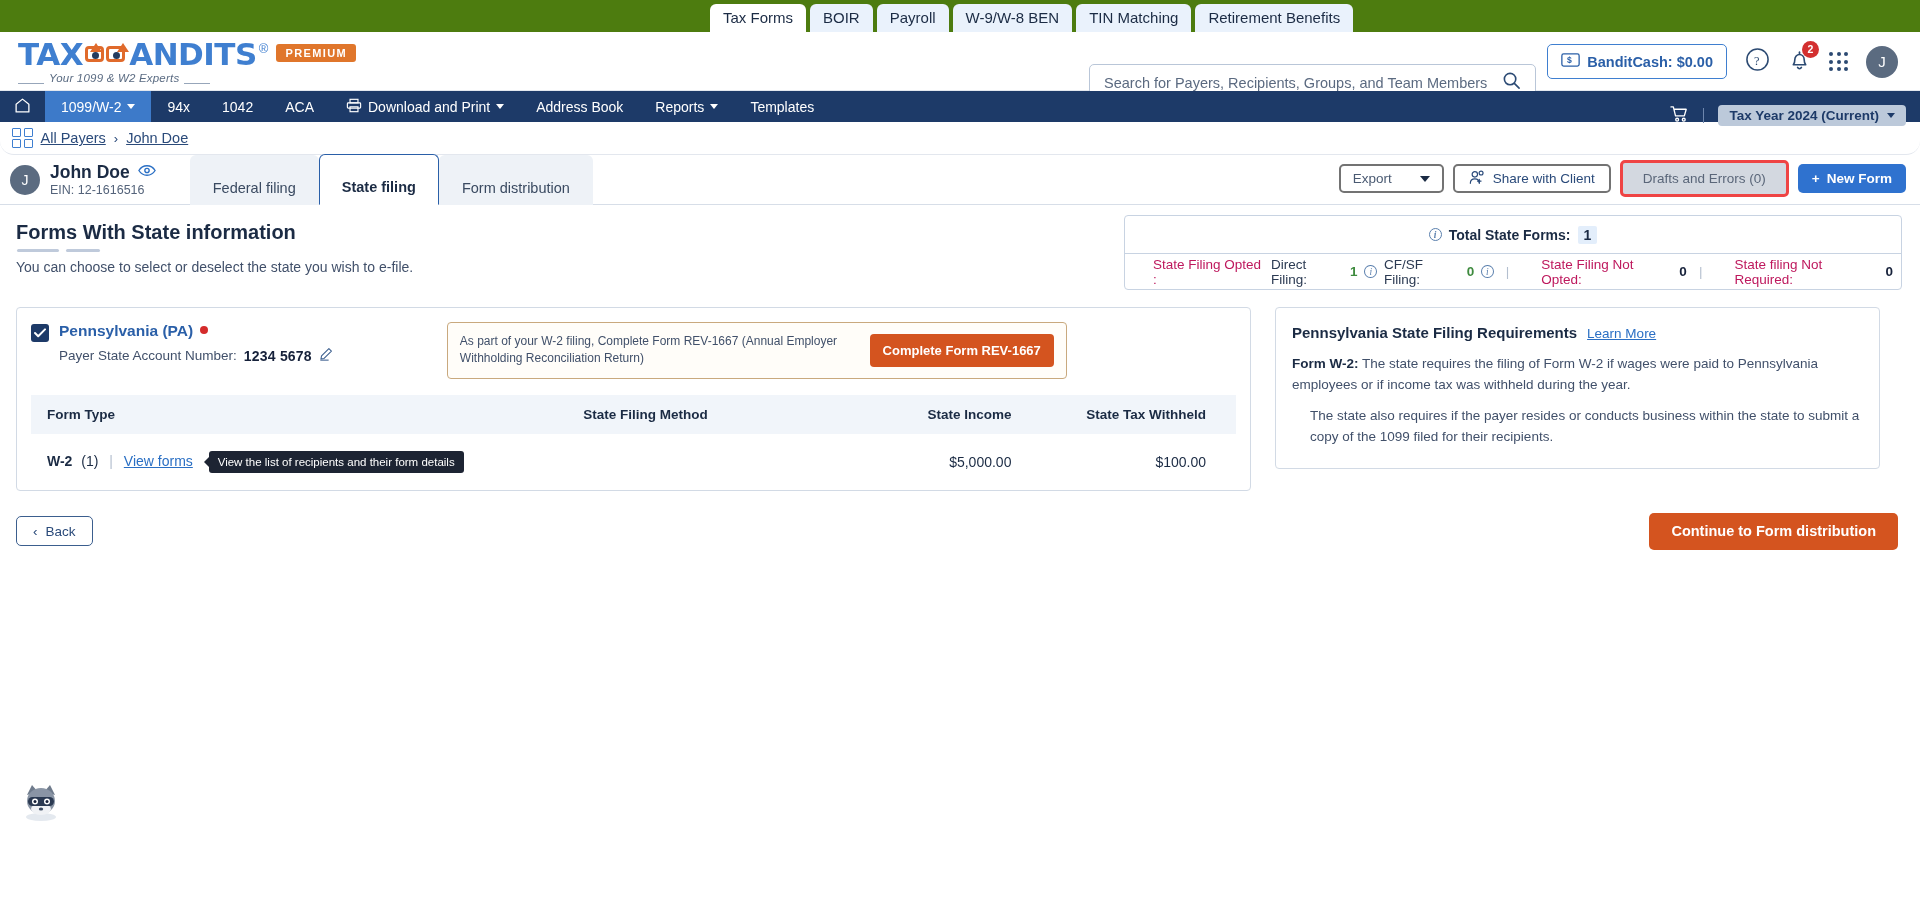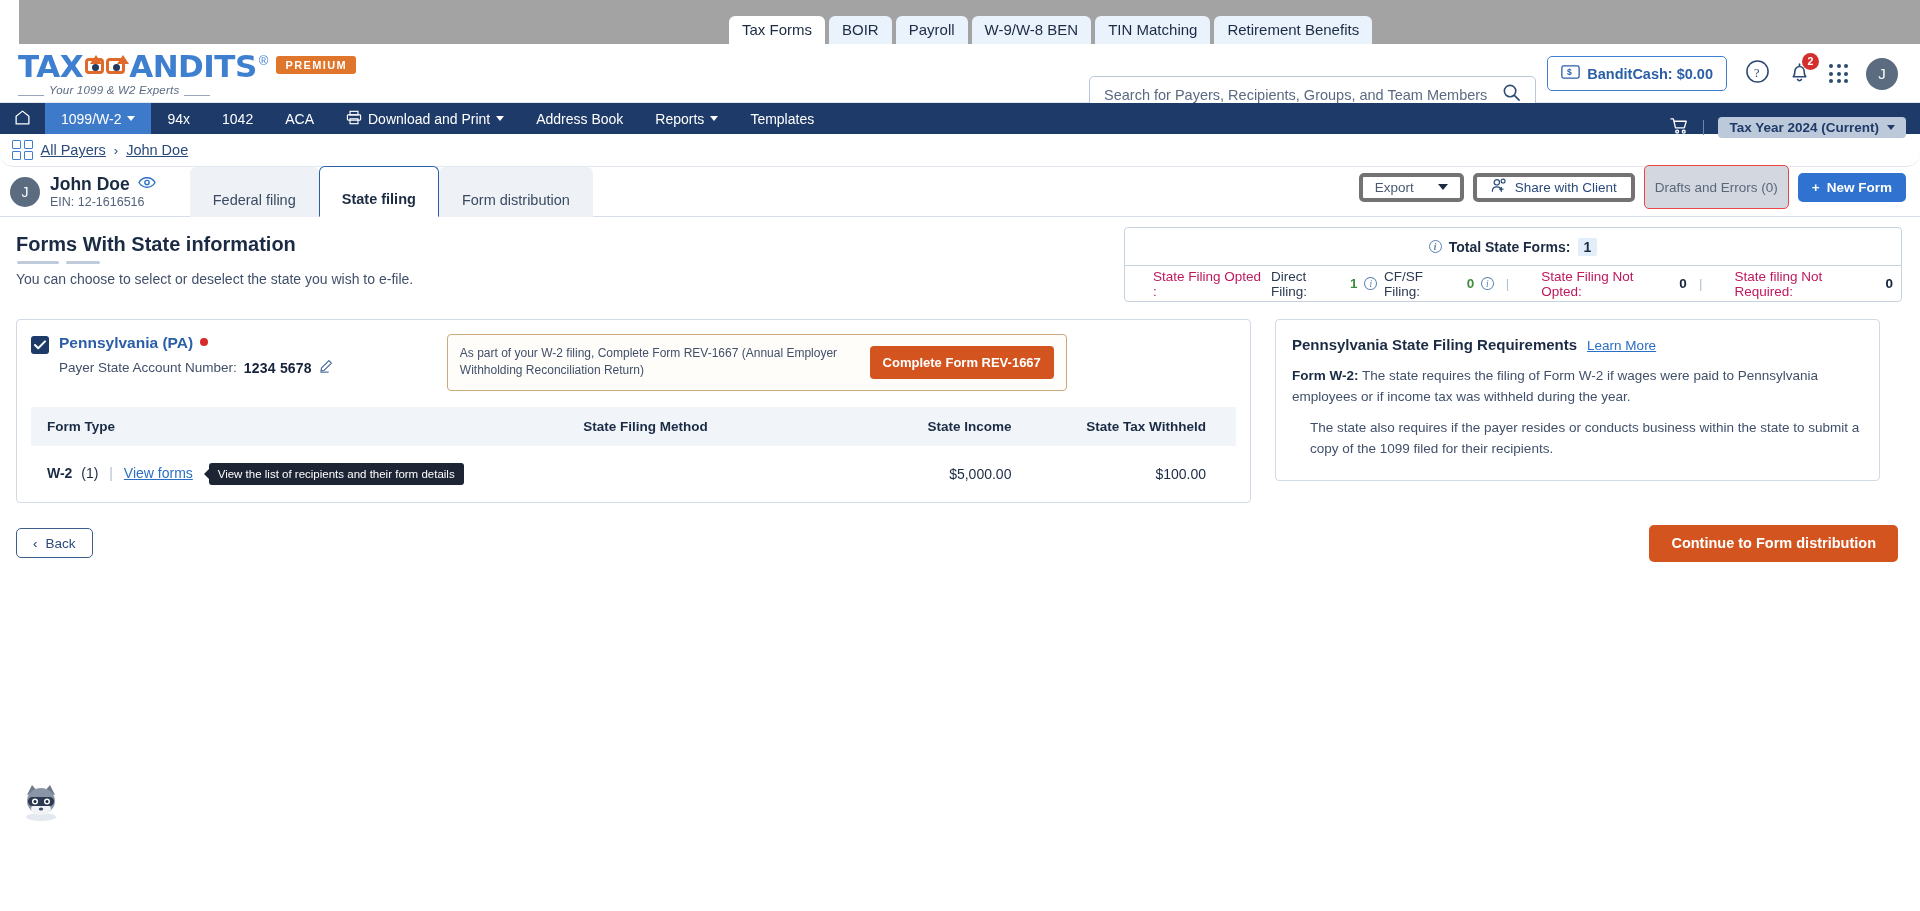--- a/index.html
+++ b/index.html
@@ -4,27 +4,26 @@
 <style>
   * { box-sizing: border-box; margin: 0; padding: 0; }
   html, body {
     width: 1920px; height: 911px;
     background: #ffffff;
     font-family: "Liberation Sans", sans-serif;
     overflow: hidden;
   }
   
   .top-strip {
-    height: 44px;
-    background: #a3a3a3;
+    height: 32px;
+    background: #4d7c0f;
     display: flex;
     align-items: flex-end;
     padding-left: 710px;
     gap: 4px;
-    margin-left: 19px;
   }
   .ptab {
     background: #eaf2fc;
     color: #1b2b44;
     font-size: 15px;
     padding: 6px 13px 7px;
     border-radius: 6px 6px 0 0;
     line-height: 1;
     cursor: pointer;
     white-space: nowrap;
@@ -184,23 +183,23 @@
   .ftab.active {
     background:#fff; color:#1b2b44; font-weight:bold;
     border:1.5px solid #2a5fa8; border-bottom: 1.5px solid #fff;
   }
   .ph-actions { position:absolute; right: 14px; bottom: 7px; display:flex; align-items:center; gap:9px;}
   .btn {
     font-size:13.5px; border-radius:5px; cursor:pointer;
     display:flex;align-items:center;justify-content:center; gap:7px;
     font-family:"Liberation Sans",sans-serif;
   }
-  .btn-outline { border:4px solid #737373; color:#2a4a7a; background:#fff; height:29px; padding: 0 14px; }
+  .btn-outline { border:2px solid #737373; color:#2a4a7a; background:#fff; height:29px; padding: 0 14px; }
   .btn-export { width:105px; justify-content:space-between; padding: 0 12px; color:#4a5a72;}
-  .btn-drafts { background:#d3d8e0; color:#5a6679; border:1px solid #ef4444; height:44px; padding:0 10px;}
+  .btn-drafts { background:#d3d8e0; color:#5a6679; border:3px solid #ef4444; height:37px; padding:0 20px;}
   .btn-primary { background:#2f72cf; color:#fff; height:29px; padding:0 14px; font-weight:bold;}
 
   
   .content { padding: 16px 18px 0 16px; position:relative; }
   .sec-title { font-size:20px; font-weight:bold; color:#1b2b44; }
   .sec-underline { display:flex;gap:7px;margin:5px 0 7px 1px;}
   .sec-underline i { height:3px; display:block; background:#bfcadb; border-radius:2px;}
   .sec-underline i:nth-child(1){ width:42px;}
   .sec-underline i:nth-child(2){ width:34px;}
   .sec-sub { font-size:14px; color:#41506a; }

